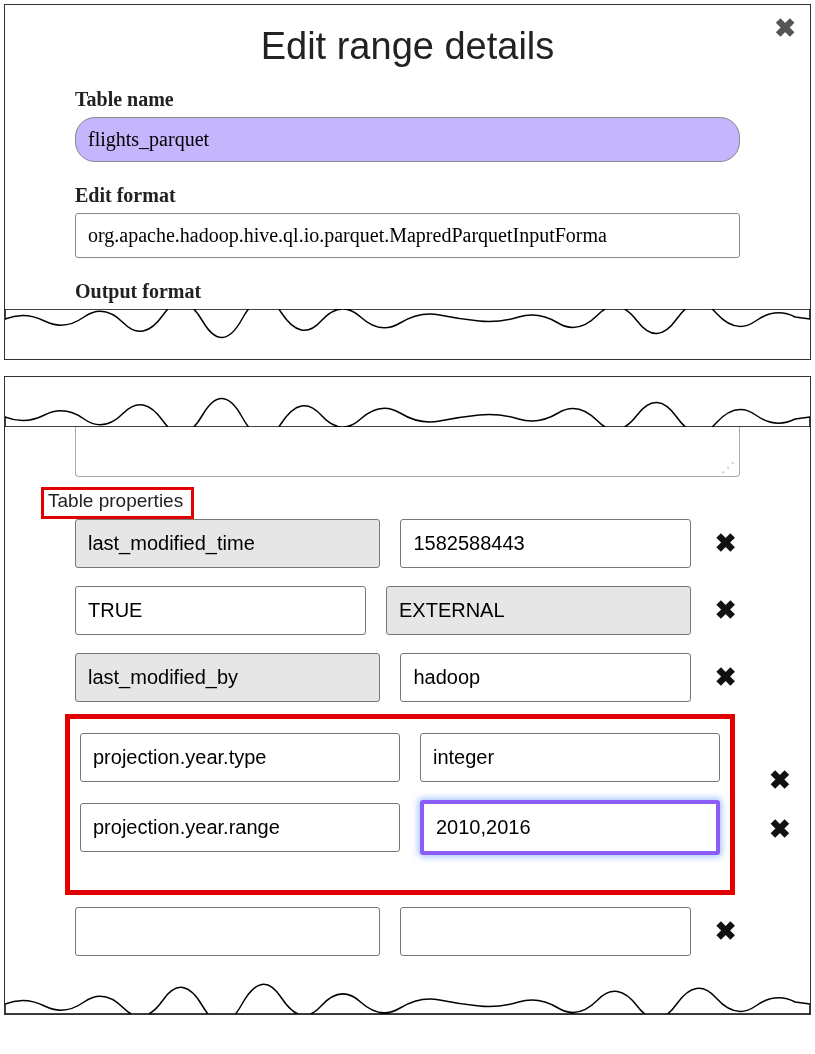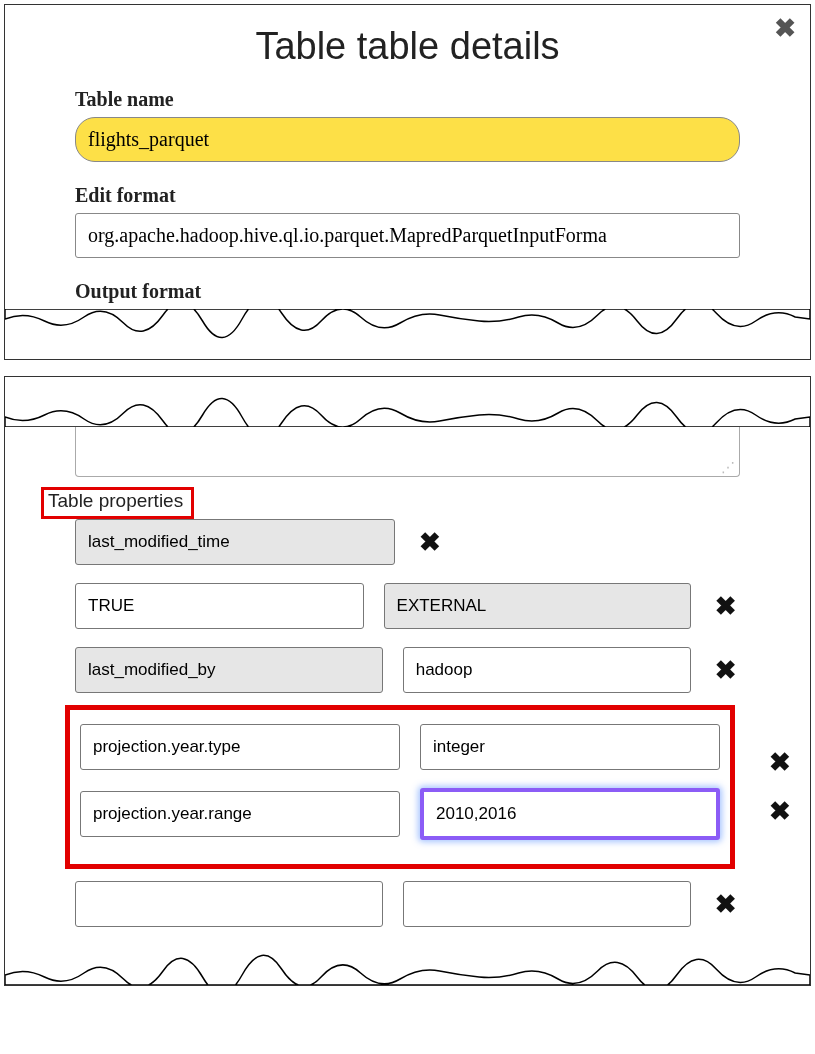--- a/index.html
+++ b/index.html
@@ -46,21 +46,21 @@
   }
   .text-input {
     width: 100%;
     border: 1px solid #888;
     border-radius: 3px;
     padding: 10px 12px;
     font-size: 20px;
     font-family: inherit;
   }
   .text-input.readonly {
-    background: #fde047;
+    background: #c4b5fd;
     border-radius: 20px;
   }
   .tear {
     width: 100%;
     height: 50px;
     display: block;
   }
   .props-area {
     padding: 0 40px;
   }
@@ -101,21 +101,21 @@
   .kv-row {
     display: flex;
     align-items: center;
     margin: 0 30px 18px 30px;
     gap: 20px;
   }
   .kv-input {
     border: 1px solid #777;
     border-radius: 3px;
     padding: 12px 12px;
-    font-size: 17px;
+    font-size: 20px;
     font-family: inherit;
     background: #fff;
   }
   .kv-input.readonly { background: #e6e6e6; }
   .kv-key { width: 320px; }
   .kv-val { width: 300px; }
   .kv-input.focused {
     outline: none;
     border: 4px solid #8b5cf6;
     box-shadow: 0 0 6px 2px rgba(80,140,255,0.5);
@@ -123,21 +123,21 @@
   .del-icon {
     font-size: 26px;
     font-weight: bold;
     color: #111;
     cursor: pointer;
     width: 30px;
     text-align: center;
   }
   .highlight-box {
     border: 5px solid #e20000;
-    padding: 14px 0 6px 0;
+    padding: 14px 0 17px 0;
     margin: -6px 20px 12px 20px;
   }
   .highlight-box .kv-row {
     margin-left: 10px;
     margin-right: 10px;
   }
   .hl-row-wrap {
     display: flex;
     align-items: center;
     gap: 0;
@@ -158,21 +158,21 @@
     display: block;
   }
 </style>
 </head>
 <body>
 
 <div class="outer-box">
   <span class="close-icon">✖</span>
 
   <div class="section">
-    <h1 class="page-title">Table table details</h1>
+    <h1 class="page-title">Edit range details</h1>
 
     <div class="field-group">
       <label class="field-label">Table name</label>
       <input class="text-input readonly" readonly="" value="flights_parquet" style="">
     </div>
 
     <div class="field-group">
       <label class="field-label">Edit format</label>
       <input class="text-input" value="org.apache.hadoop.hive.ql.io.parquet.MapredParquetInputForma" style="">
     </div>
@@ -200,20 +200,21 @@
 
     <div>
       <span class="heading-box">
         <span class="heading-text">Table properties</span>
       </span>
     </div>
 
 
     <div class="kv-row">
       <input class="kv-input kv-key readonly" readonly="" value="last_modified_time" style="">
+      <input class="kv-input kv-val" value="1582588443" style="">
       <span class="del-icon">✖</span>
     </div>
     <div class="kv-row">
       <input class="kv-input kv-val" value="TRUE" style="">
       <input class="kv-input kv-key readonly" readonly="" value="EXTERNAL" style="">
       <span class="del-icon">✖</span>
     </div>
     <div class="kv-row">
       <input class="kv-input kv-key readonly" readonly="" value="last_modified_by" style="">
       <input class="kv-input kv-val" value="hadoop" style="">

